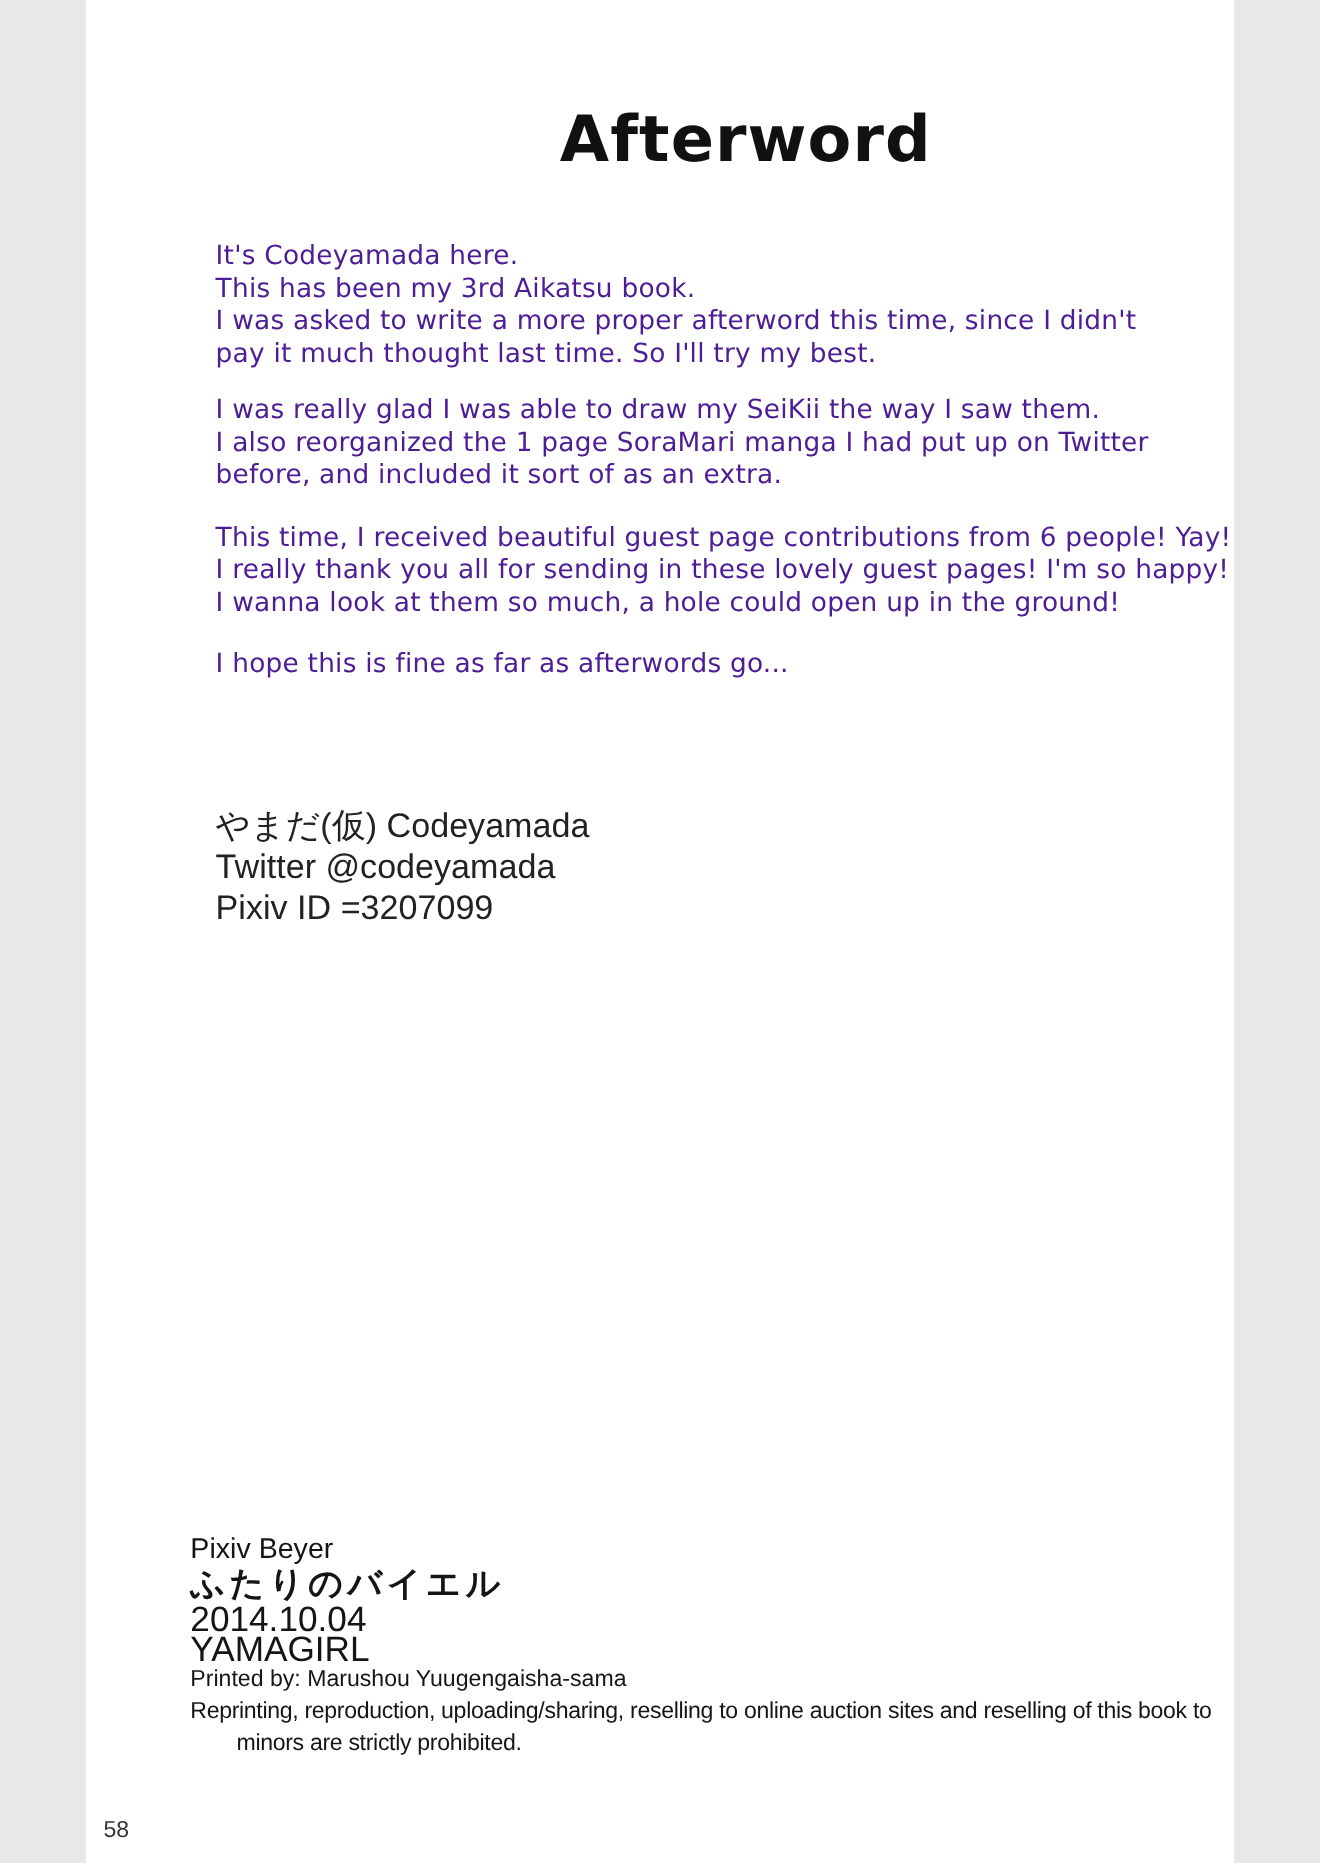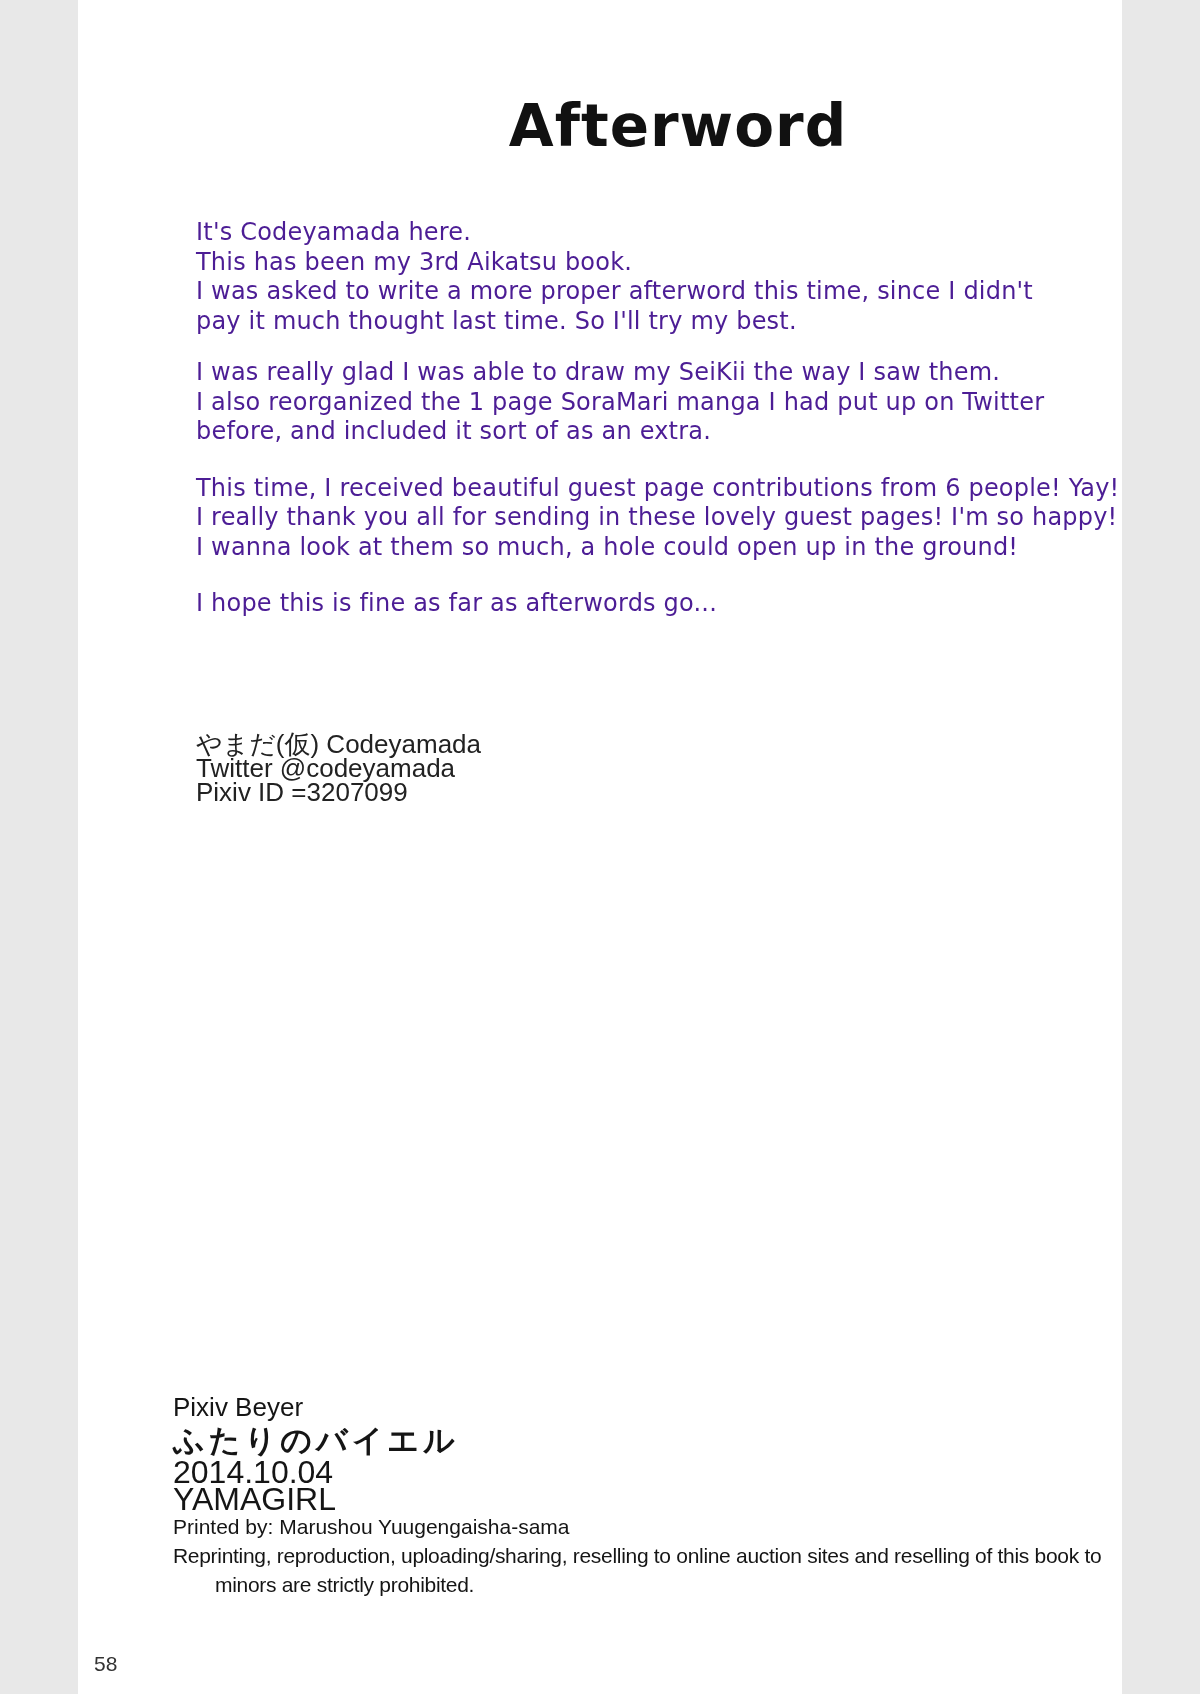--- a/index.html
+++ b/index.html
@@ -44,22 +44,22 @@
     white-space: pre;
     color: #4c1d95;
     letter-spacing: 0.2px;
   }
   .body-text p.gap-lg { margin-bottom: 27px; }
   .signature {
     position: absolute;
     left: 118px;
     top: 732px;
     font-family: "Liberation Sans", sans-serif;
-    font-size: 26px;
-    line-height: 24px;
+    font-size: 31px;
+    line-height: 37px;
     white-space: pre;
     color: #222222;
   }
   .colophon {
     position: absolute;
     left: 95px;
     top: 1392px;
     width: 1090px;
   }
   .colophon > div { white-space: nowrap; }

